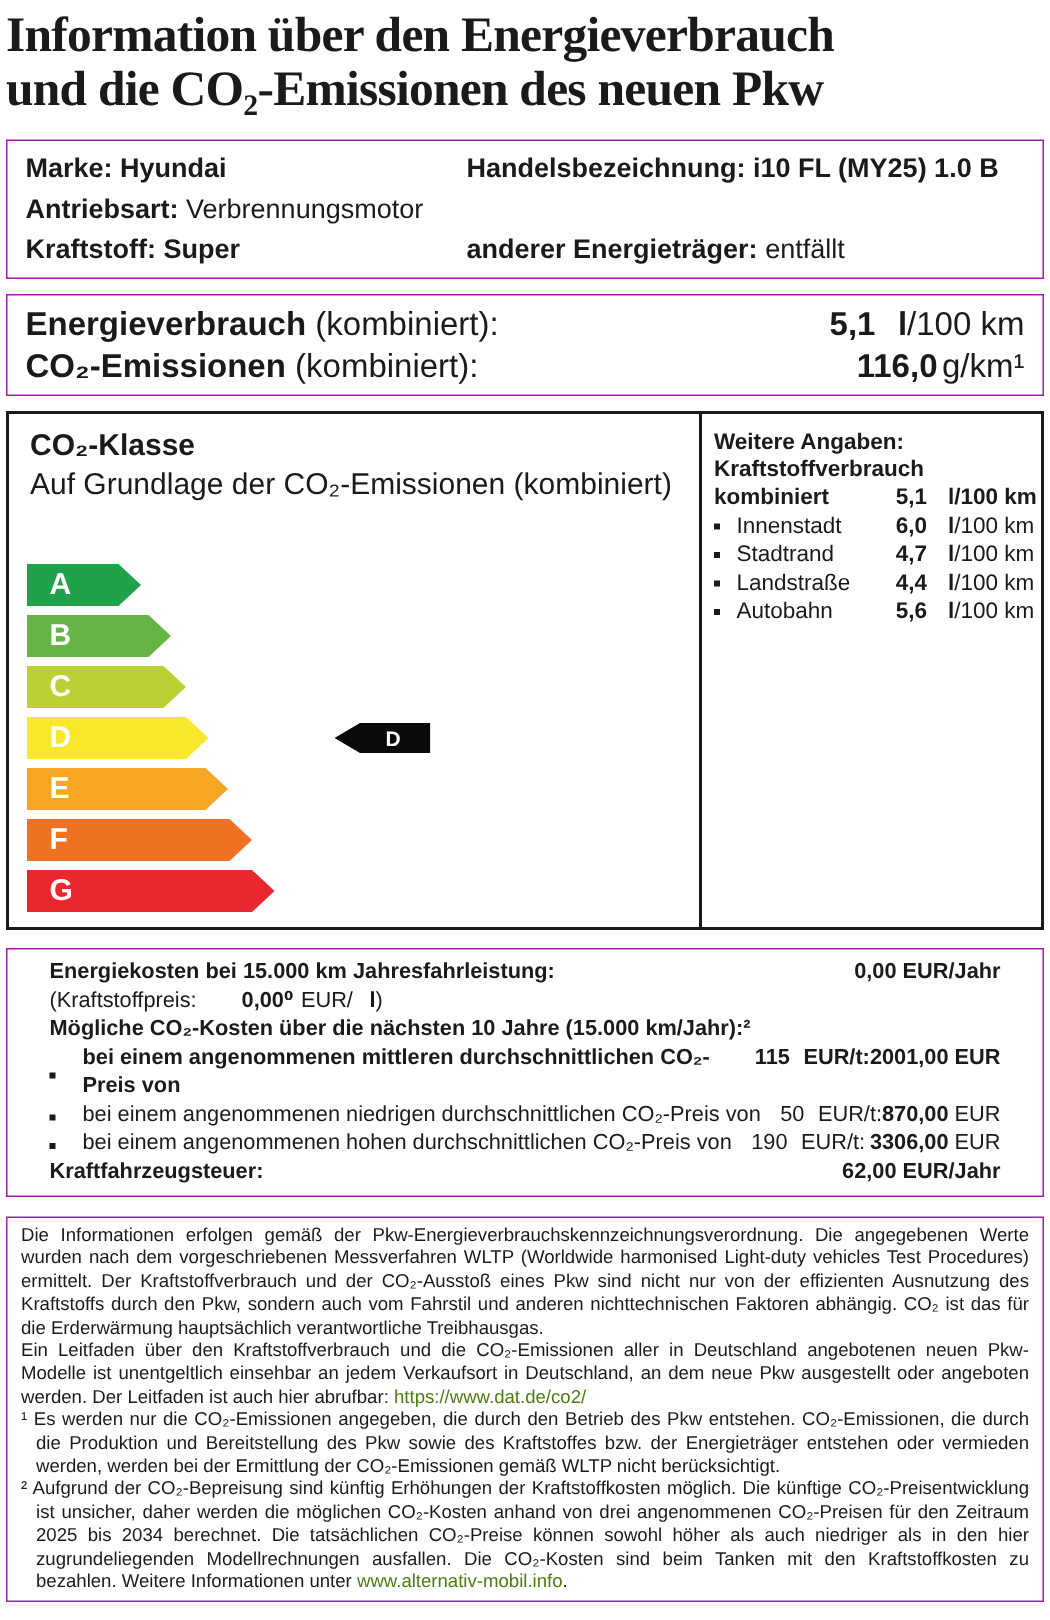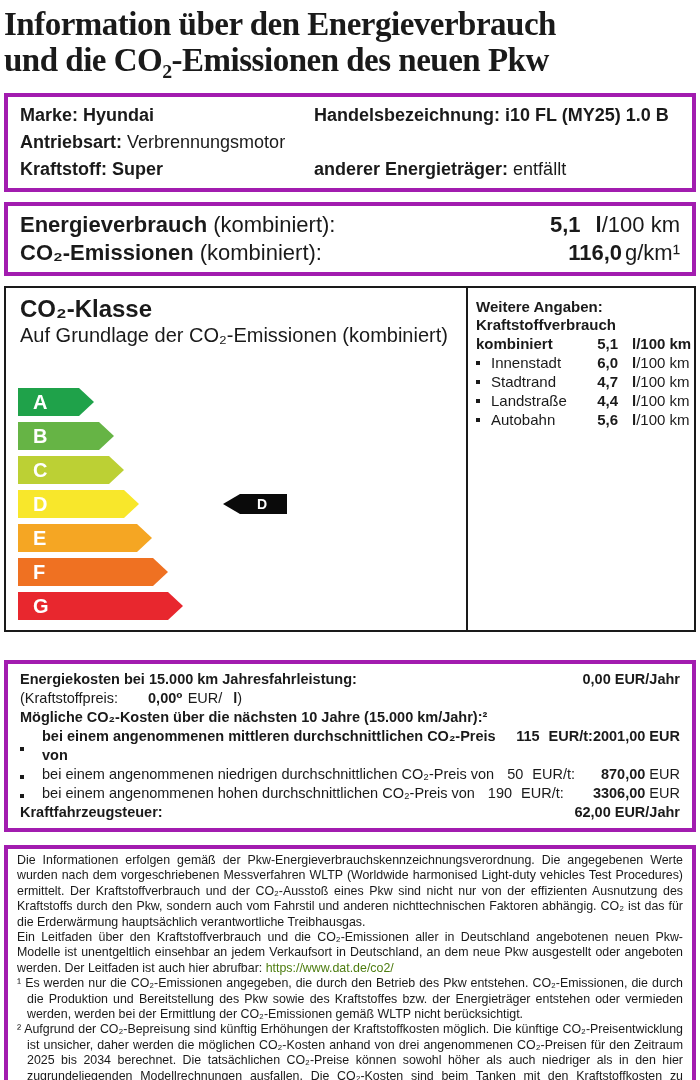--- a/index.html
+++ b/index.html
@@ -15,42 +15,42 @@
   .title {
     font-family: "Liberation Serif", "DejaVu Serif", serif;
     font-weight: 700;
     font-size: 33px;
     line-height: 36px;
     letter-spacing: -0.5px;
     margin-top: 2px;
   }
 
   
-  .box { border: 4px solid #a21caf; background: #fff; }
+  .box { border: 1px solid #a21caf; background: #fff; }
 
   
   .box-vehicle { margin-top: 15px; padding: 5px 12px; font-size: 18px; line-height: 27px; white-space: nowrap; overflow: hidden; }
   .v-row { display: flex; }
   .v-col1 { width: 294px; flex: none; }
   .v-col2 { flex: 1; overflow: hidden; }
   .lbl { font-weight: 700; }
 
   
   .box-consumption { margin-top: 10px; padding: 5px 12px; font-size: 22px; line-height: 28px; }
   .c-row { display: flex; align-items: baseline; }
   .c-right { margin-left: auto; display: flex; align-items: baseline; }
   .c-val { font-weight: 700; }
   .c-row:nth-child(1) .c-unit { margin-left: 15px; }
   .c-row:nth-child(2) .c-unit { margin-left: 3px; }
 
   
   .class-section { display: flex; margin-top: 10px; height: 346px; }
   .panel-left { width: 464px; flex: none; border: 2px solid #1a1a1a; padding: 8px 0 0 14px; position: relative; }
   .panel-right { flex: 1; border: 2px solid #1a1a1a; margin-left: -2px; padding: 10px 6px 0 8px; font-size: 15px; }
-  .cls-heading { font-size: 24px; font-weight: 700; line-height: 26px; }
+  .cls-heading { font-size: 20px; font-weight: 700; line-height: 26px; }
   .cls-subheading { font-size: 20px; line-height: 26px; }
   .bars { margin-top: 40px; margin-left: -2px; }
   .bar {
     height: 28px; line-height: 28px; margin-bottom: 6px;
     color: #ffffff; font-weight: 700; font-size: 20px; padding-left: 15px;
     clip-path: polygon(0 0, calc(100% - 15px) 0, 100% 50%, calc(100% - 15px) 100%, 0 100%);
   }
   .marker {
     position: absolute; left: 217px; width: 64px; height: 20px;
     background: #0a0a0a; color: #fff; font-weight: 700; font-size: 14px;
@@ -63,21 +63,21 @@
   .wa-subheading { font-weight: 700; line-height: 19px; }
   .wa-row { display: flex; line-height: 19px; align-items: baseline; }
   .wa-row.bold { font-weight: 700; align-items: flex-end; }
   .wa-bullet-col { width: 15px; flex: none; display: flex; align-items: center; align-self: center; }
   .wa-label { flex: 1; }
   .wa-val { width: 30px; flex: none; text-align: right; font-weight: 700; }
   .wa-unit { width: 70px; flex: none; padding-left: 14px; white-space: nowrap; }
   .sq { display: inline-block; width: 4px; height: 4px; background: #1a1a1a; }
 
   
-  .box-costs { margin-top: 28px; padding: 6px 12px; font-size: 14.5px; line-height: 19px; }
+  .box-costs { margin-top: 12px; padding: 6px 28px; font-size: 14.5px; line-height: 19px; }
   .cost-row { display: flex; align-items: baseline; }
   .cost-row.bold { font-weight: 700; }
   .cost-right { margin-left: auto; white-space: nowrap; }
   .bullet-col { width: 22px; flex: none; align-self: center; }
   .fp-val { font-weight: 700; margin-left: 30px; }
   .fp-mid { margin-left: 5px; }
   .fp-liter { font-weight: 700; margin-left: 11px; }
   .price { margin-left: 13px; }
   .price-unit { margin-left: 9px; text-align: center; }
   .amount { font-weight: 700; }

